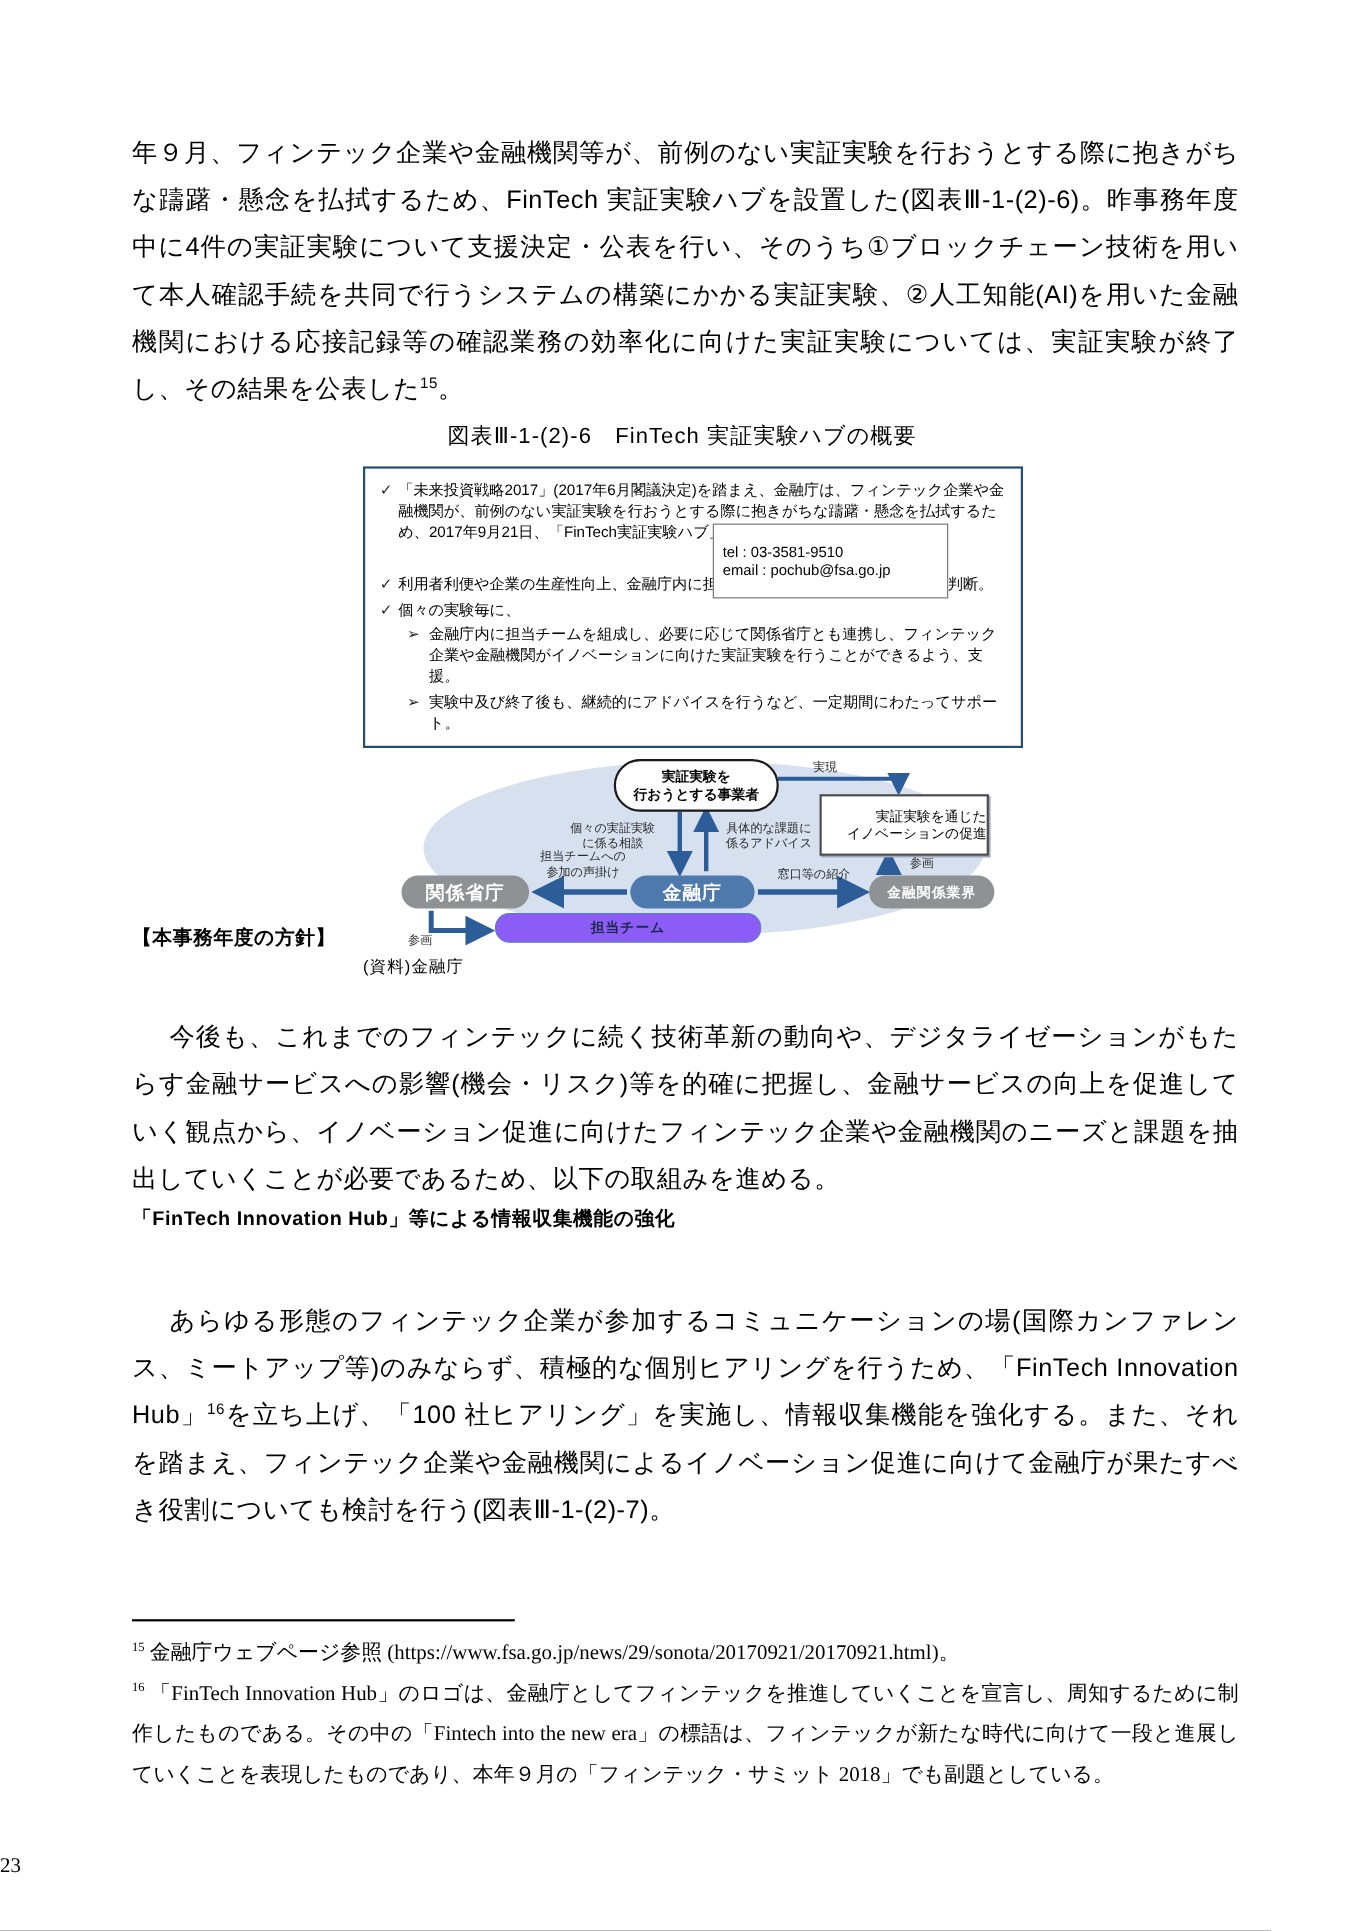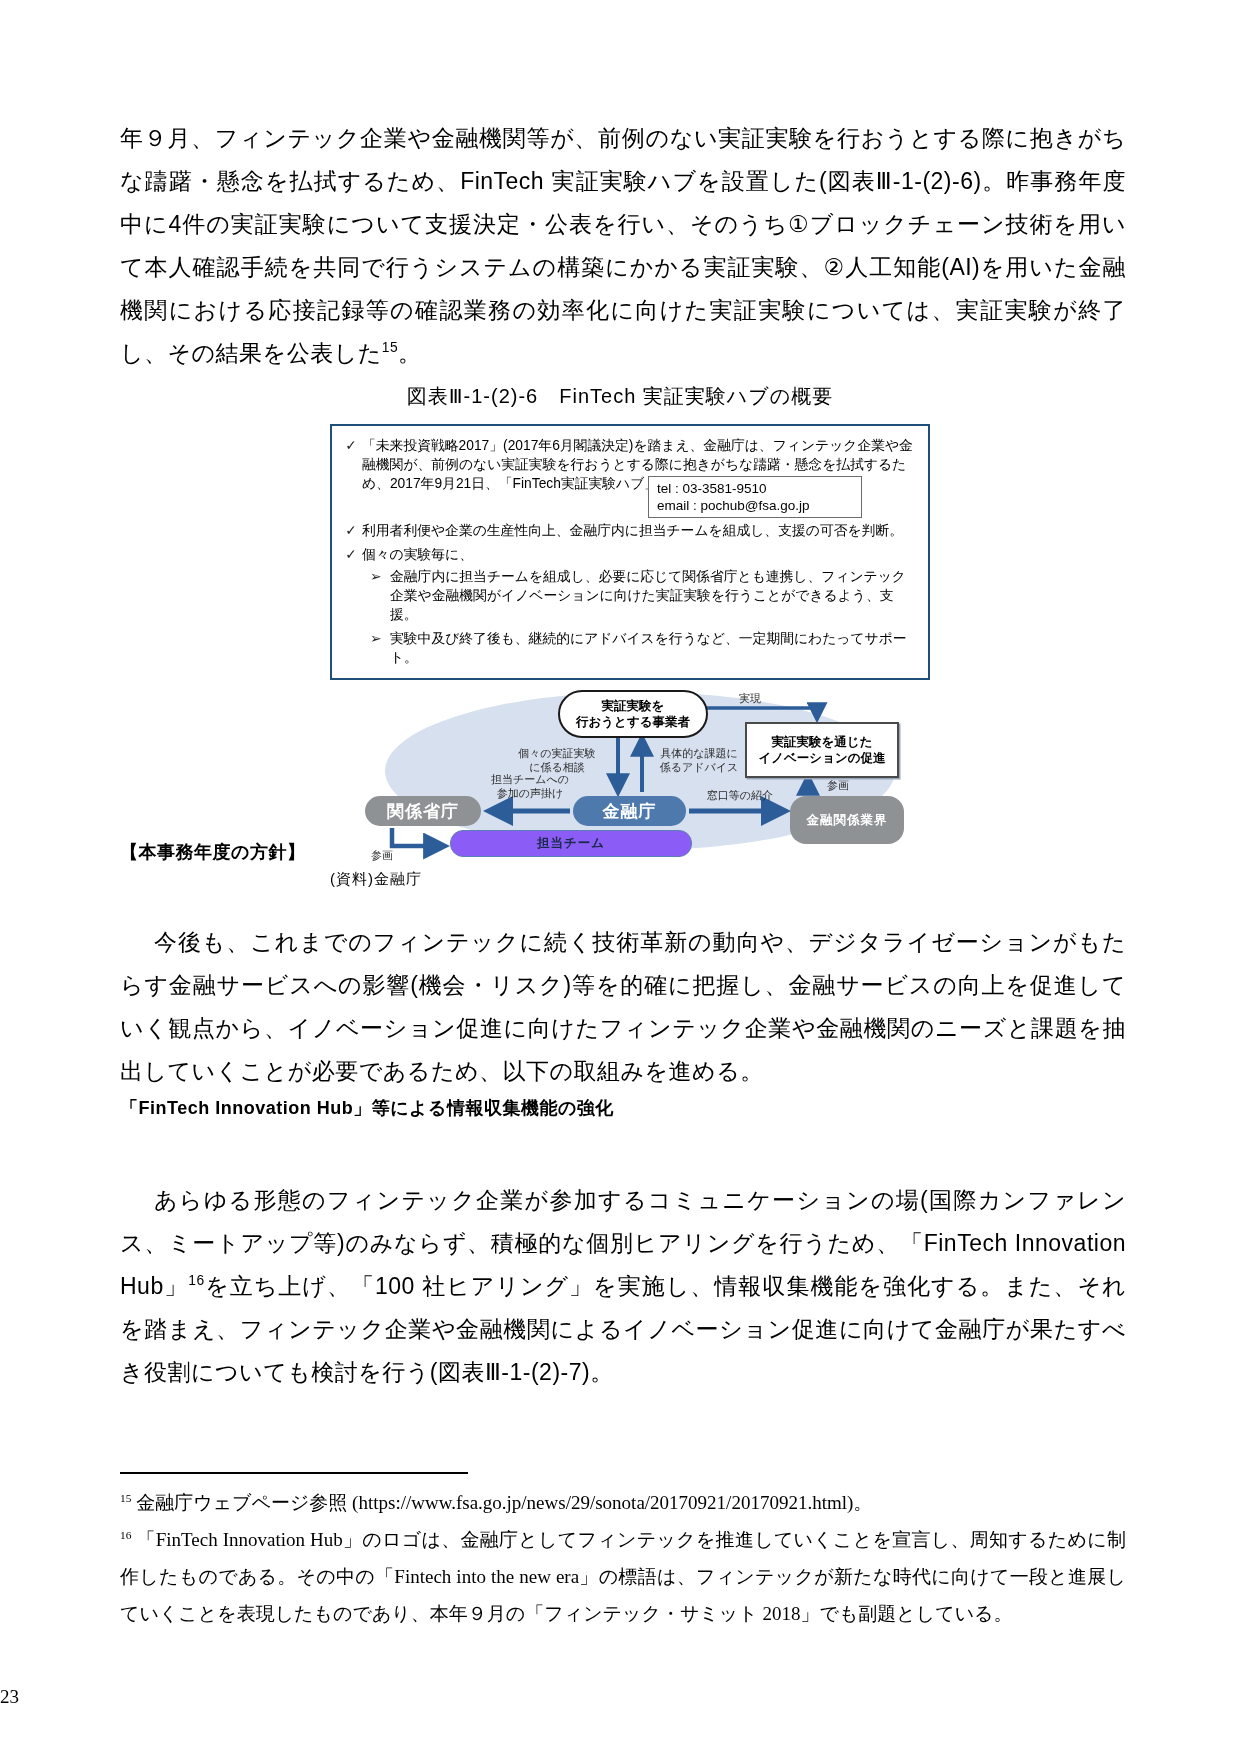--- a/index.html
+++ b/index.html
@@ -36,21 +36,21 @@
     padding:10px 10px 6px 8px;
     font-size:13.8px;line-height:19px;letter-spacing:0;
   }
   .b-row{display:flex;margin-bottom:5px;}
   .b-mark{width:22px;flex:0 0 22px;text-align:center;color:#222;}
   .b-text{flex:1;}
   .b1wrap{position:relative;min-height:80px;}
   .contact-box{
     position:absolute;left:308px;top:40px;width:196px;
     border:1.5px solid #6d6d6d;background:#fff;
-    padding:3px 8px;font-size:13.5px;line-height:17px;
+    padding:16px 8px;font-size:13.5px;line-height:17px;
   }
   .sub-row{display:flex;margin:3px 0 5px 30px;}
   .sub-mark{width:20px;flex:0 0 20px;color:#222;}
   
   .diagram{position:relative;width:600px;height:176px;margin-top:8px;}
   .ellipse{
     position:absolute;left:55px;top:4px;width:510px;height:158px;
     background:#d7e0ef;border-radius:50%;
   }
   .dg-svg{position:absolute;left:0;top:0;width:600px;height:176px;}
@@ -60,28 +60,28 @@
     font-weight:bold;font-size:17px;letter-spacing:1px;
   }
   .pill-business{
     left:228px;top:2px;width:146px;height:44px;border-radius:24px;
     background:#fff;border:2px solid #1a1a1a;
     flex-direction:column;font-size:12.5px;line-height:16px;letter-spacing:0;
   }
   .outcome-box{
     position:absolute;left:415px;top:34px;width:150px;height:52px;
     background:#fff;border:2px solid #4a4a4a;box-shadow:1.5px 1.5px 0 #9aa7bb;
-    display:flex;flex-direction:column;align-items:center;justify-content:center;
-    font-weight:bold;font-size:12.5px;line-height:16px;
+    display:flex;flex-direction:column;align-items:flex-end;justify-content:center;
+    font-weight:normal;font-size:12.5px;line-height:16px;
   }
   .pill-gray{background:#8e9294;color:#fff;}
   .pill-fsa{background:#4d79ad;color:#fff;}
   .pill-related{left:35px;top:108px;width:116px;height:30px;}
   .pill-fsa-pos{left:243px;top:108px;width:113px;height:30px;}
-  .pill-industry{left:460px;top:108px;width:114px;height:48px;font-size:12.5px;}
+  .pill-industry{left:460px;top:108px;width:114px;height:30px;font-size:12.5px;}
   .pill-team{
     left:120px;top:142px;width:240px;height:25px;border-radius:13px;
     background:#8b5cf6;border:1.5px solid #5b7fb5;color:#1a2a4a;font-size:12.5px;
   }
   .dg-label{
     position:absolute;font-size:11px;line-height:14px;color:#2b2b2b;
     text-align:center;letter-spacing:0;
   }
   
   .fig-source{margin-top:6px;font-size:15px;letter-spacing:1px;}

